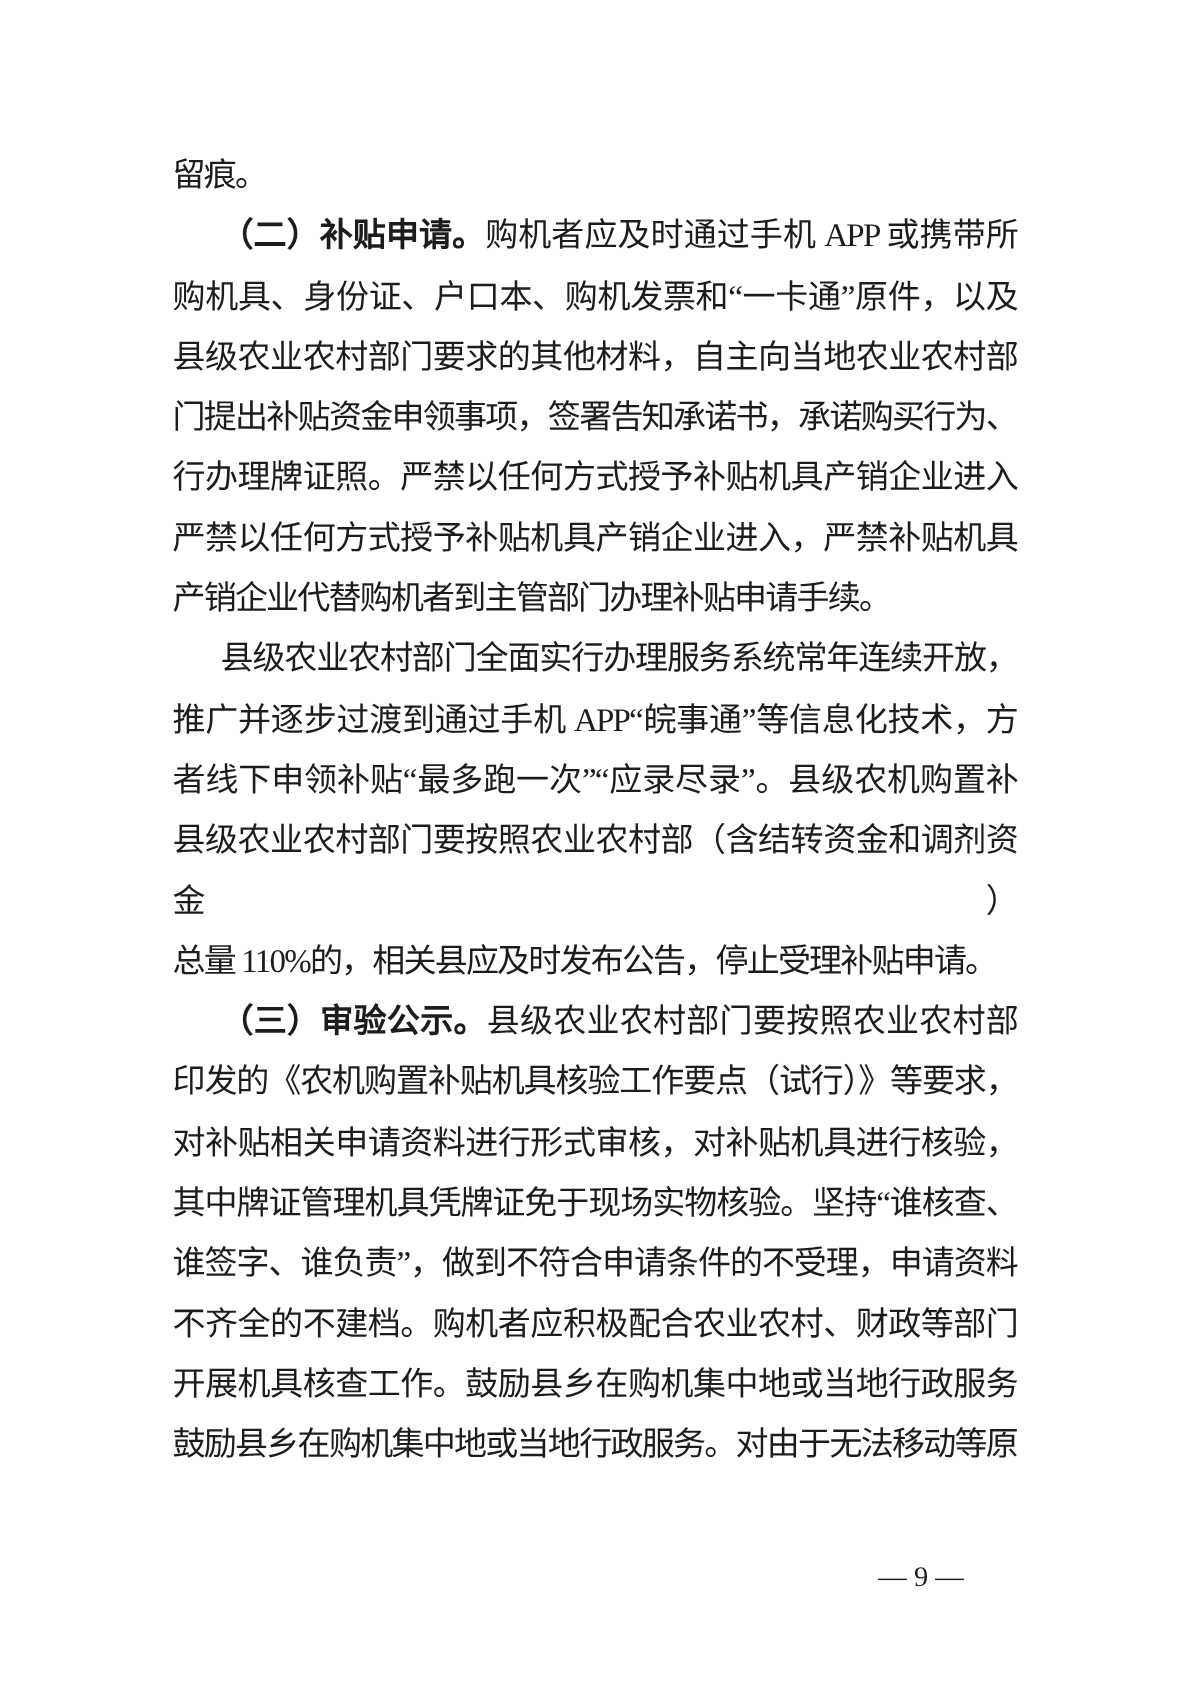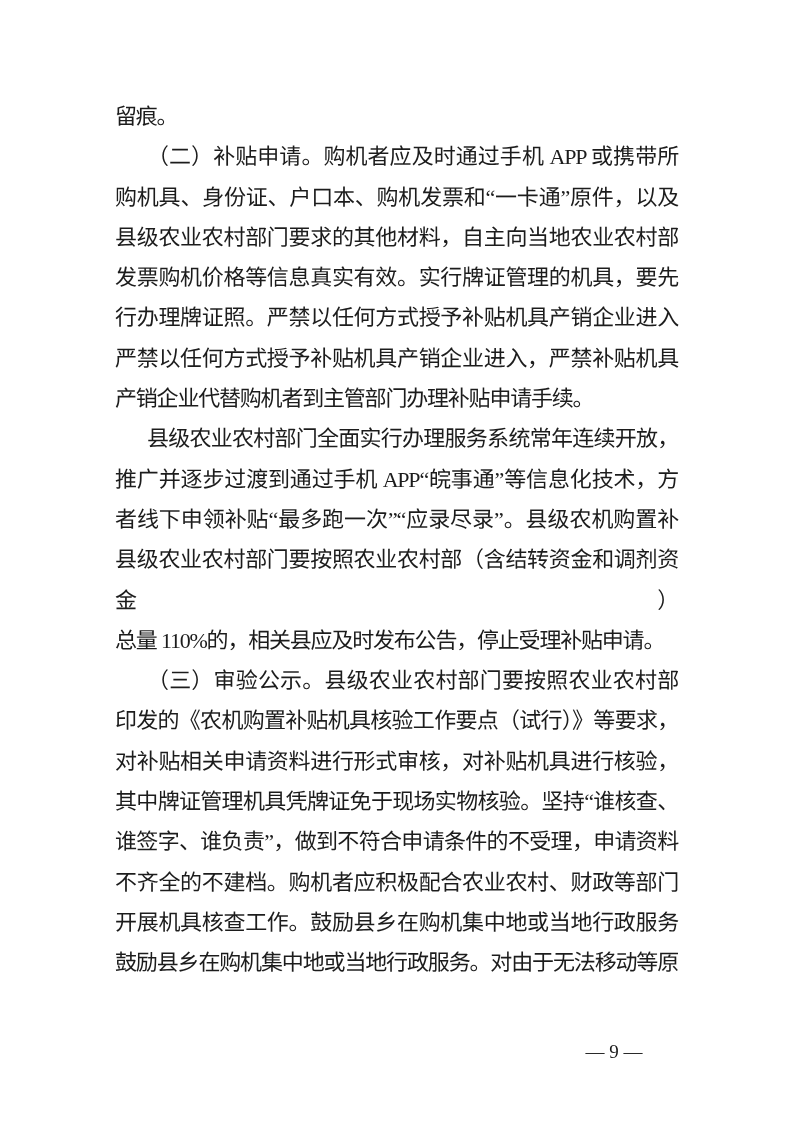--- a/index.html
+++ b/index.html
@@ -36,21 +36,21 @@
   .line.justify {
     text-align: justify;
     text-align-last: justify;
     text-justify: inter-character;
   }
   .line.indent {
     text-indent: 32px;
   }
   .kaiti-head {
     
-    font-weight: 400;
+    font-weight: 700;
   }
   .page-number {
     position: absolute;
     top: 1040px;
     left: 566px;
     width: 96px;
     text-align: center;
     font-size: 19px;
     letter-spacing: 0;
     color: #1c1c1c;
@@ -59,21 +59,21 @@
 </style>
 </head>
 <body>
 
 <div class="page">
   <div class="text-block">
       <div class="line"><span>留痕。</span></div>
       <div class="line indent justify"><span class="kaiti-head">（二）补贴申请。</span><span>购机者应及时通过手机 APP 或携带所</span></div>
       <div class="line justify"><span>购机具、身份证、户口本、购机发票和“一卡通”原件，以及</span></div>
       <div class="line justify"><span>县级农业农村部门要求的其他材料，自主向当地农业农村部</span></div>
-      <div class="line justify"><span>发票购机价格等信息真实有效。实行牌证管理的机具，要先</span></div>
+      <div class="line justify"><span>门提出补贴资金申领事项，签署告知承诺书，承诺购买行为、</span></div>
       <div class="line justify"><span>行办理牌证照。严禁以任何方式授予补贴机具产销企业进入</span></div>
       <div class="line justify"><span>严禁以任何方式授予补贴机具产销企业进入，严禁补贴机具</span></div>
       <div class="line"><span>产销企业代替购机者到主管部门办理补贴申请手续。</span></div>
       <div class="line indent justify"><span>县级农业农村部门全面实行办理服务系统常年连续开放，</span></div>
       <div class="line justify"><span>推广并逐步过渡到通过手机 APP“皖事通”等信息化技术，方</span></div>
       <div class="line justify"><span>者线下申领补贴“最多跑一次”“应录尽录”。县级农机购置补</span></div>
       <div class="line justify"><span>县级农业农村部门要按照农业农村部（含结转资金和调剂资金）</span></div>
       <div class="line"><span>总量 110%的，相关县应及时发布公告，停止受理补贴申请。</span></div>
       <div class="line indent justify"><span class="kaiti-head">（三）审验公示。</span><span>县级农业农村部门要按照农业农村部</span></div>
       <div class="line justify"><span>印发的《农机购置补贴机具核验工作要点（试行）》等要求，</span></div>

